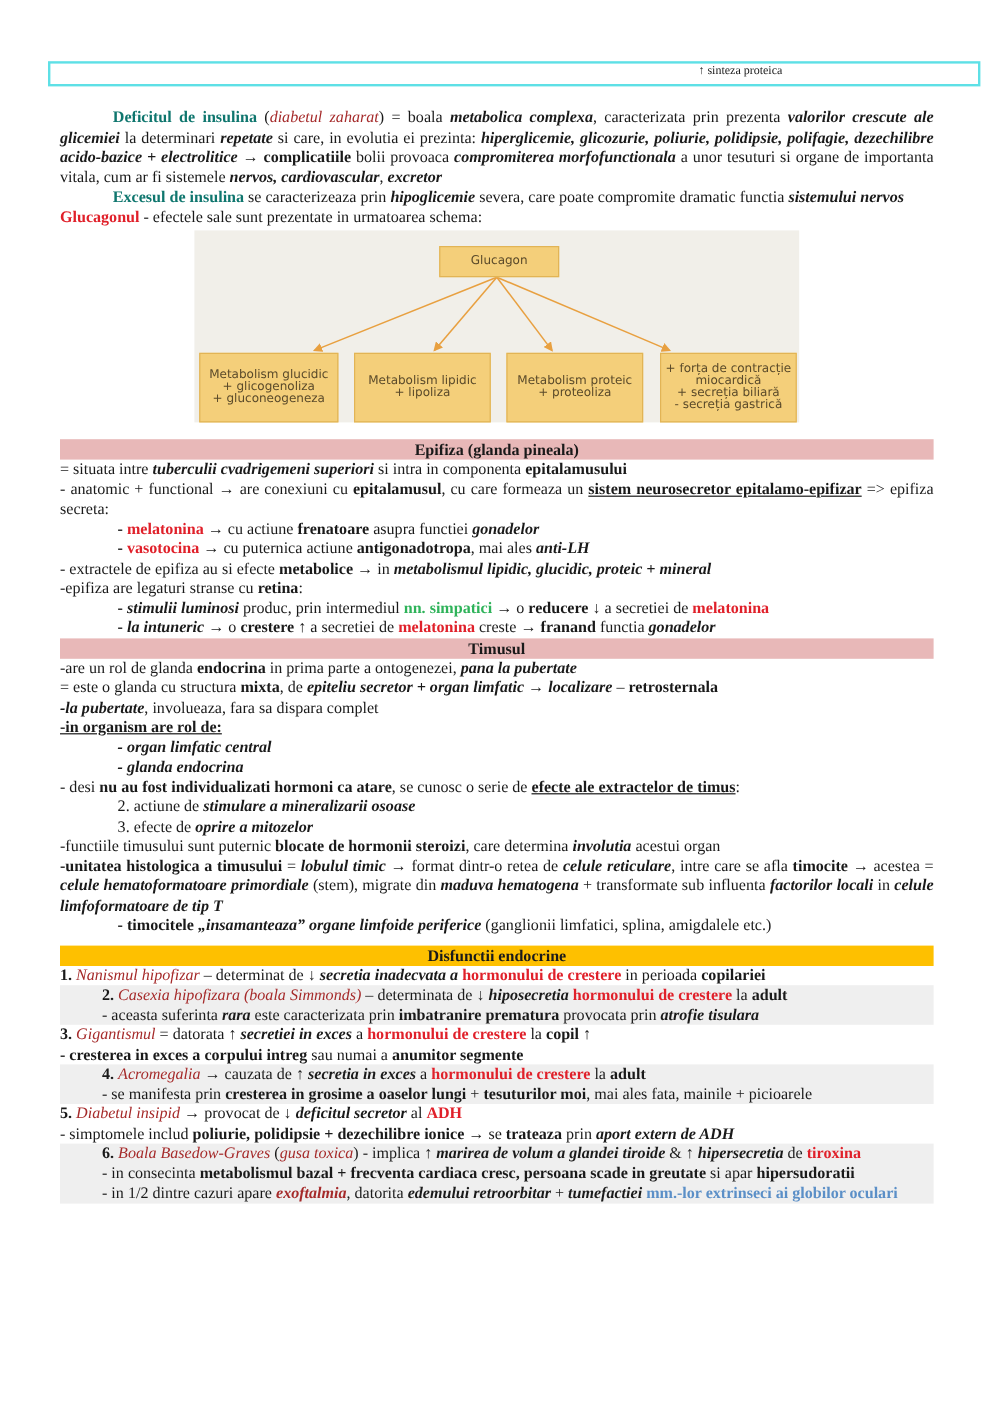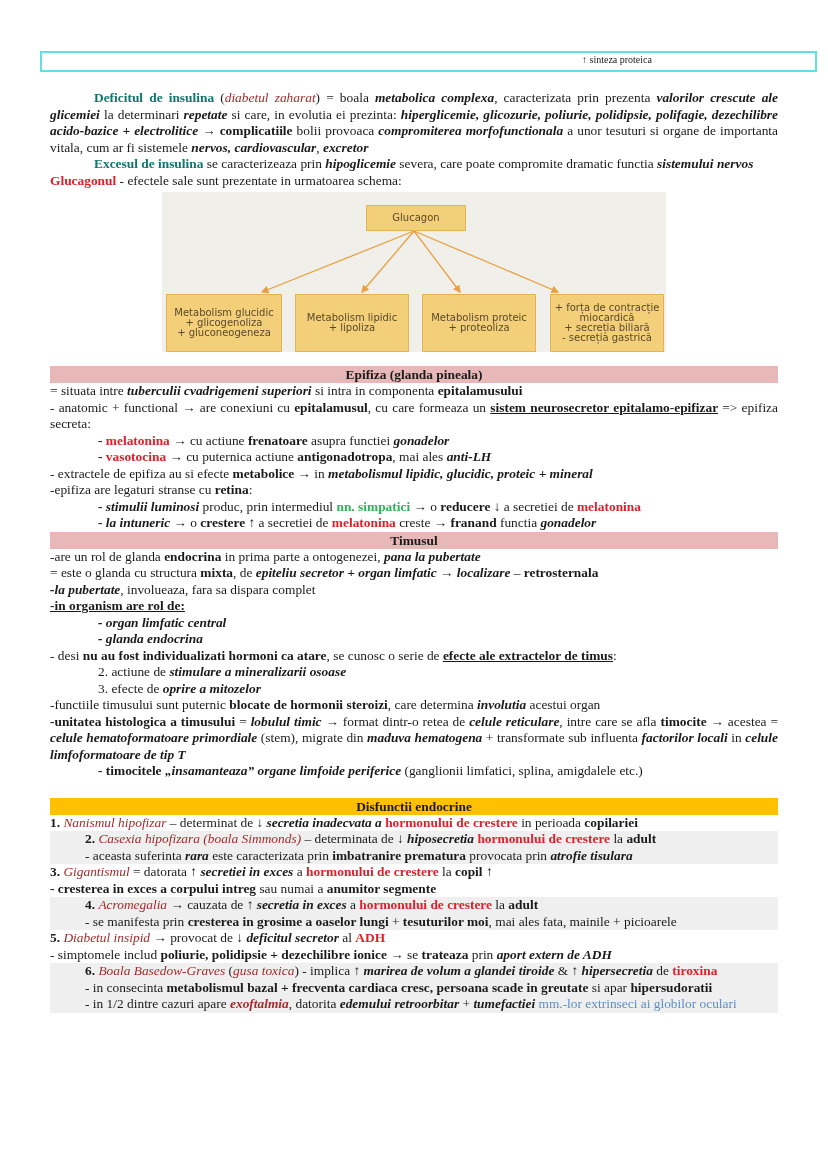--- a/index.html
+++ b/index.html
@@ -7,21 +7,21 @@
          font-family: "Liberation Serif", "DejaVu Serif", serif; font-size: 13.4px; color: #1a1a1a; }
   .page { position: absolute; left: 50px; top: 0; width: 728px; }
   .topbox { position: absolute; left: 40px; top: 51px; width: 773px; height: 17px;
             border: 2px solid #5ee0e6; box-sizing: content-box; }
   .topbox span { position: absolute; left: 540px; top: 1px; font-size: 10px; }
   p { margin: 0; line-height: 16.5px; text-align: justify; }
   .blue { color: #0f766e; font-weight: bold; margin-left: 44px; }
   .red { color: #e0202a; font-weight: bold; }
   .dred { color: #a52a2a; font-style: italic; }
   .green { color: #2fb35a; font-weight: bold; }
-  .lblue { color: #5b8fc7; font-weight: normal; }
+  .lblue { color: #5b8fc7; font-weight: bold; }
   .bi { font-weight: bold; font-style: italic; }
   .b { font-weight: bold; }
   .u { text-decoration: underline; }
   .ind { padding-left: 48px; }
   .diagram { position: relative; margin: 3px 0 0 112px; width: 504px; height: 160px;
              background: #f1efe9; }
   .dbox { position: absolute; background: #f4cf7a; border: 1px solid #e2b455;
           font-family: "DejaVu Sans", sans-serif; font-size: 10px; color: #5a4a2a;
           text-align: center; display: flex; align-items: center; justify-content: center; line-height: 10px; }
   .dbox div { white-space: pre-line; }
@@ -103,21 +103,21 @@
   <p><span class="b u">-in organism are rol de:</span></p>
   <p class="ind bi">- organ limfatic central</p>
   <p class="ind bi">- glanda endocrina</p>
   <p><span>- desi </span><span class="b">nu au fost individualizati hormoni ca atare</span><span>, se cunosc o serie de </span><span class="b u">efecte ale extractelor de timus</span><span>:</span></p>
   <p class="ind"><span>2. actiune de </span><span class="bi">stimulare a mineralizarii osoase</span></p>
   <p class="ind"><span>3. efecte de </span><span class="bi">oprire a mitozelor</span></p>
   <p><span>-functiile timusului sunt puternic </span><span class="b">blocate de hormonii steroizi</span><span>, care determina </span><span class="bi">involutia</span><span> acestui organ</span></p>
   <p><span class="b">-unitatea histologica a timusului</span><span> = </span><span class="bi">lobulul timic</span><span> → format dintr-o retea de </span><span class="bi">celule reticulare</span><span>, intre care se afla </span><span class="b">timocite</span><span> → acestea = </span><span class="bi">celule hematoformatoare primordiale</span><span> (stem), migrate din </span><span class="bi">maduva hematogena</span><span> + transformate sub influenta </span><span class="bi">factorilor locali</span><span> in </span><span class="bi">celule limfoformatoare de tip T</span></p>
   <p class="ind"><span class="b">- timocitele </span><span class="bi">„insamanteaza” organe limfoide periferice</span><span> (ganglionii limfatici, splina, amigdalele etc.)</span></p>
 
-  <div class="bar-gold" style="margin-top:18px;">Disfunctii endocrine</div>
+  <div class="bar-gold" style="margin-top:8px;">Disfunctii endocrine</div>
 
   <div>
     <p><span class="b">1. </span><span class="dred">Nanismul hipofizar</span><span> – determinat de ↓ </span><span class="bi">secretia inadecvata a </span><span class="red">hormonului de crestere</span><span> in perioada </span><span class="b">copilariei</span></p>
   </div>
   <div class="shade">
     <p><span class="b">2. </span><span class="dred">Casexia hipofizara (boala Simmonds)</span><span> – determinata de ↓ </span><span class="bi">hiposecretia</span><span> </span><span class="red">hormonului de crestere</span><span> la </span><span class="b">adult</span></p>
     <p><span>- aceasta suferinta </span><span class="bi">rara</span><span> este caracterizata prin </span><span class="b">imbatranire prematura</span><span> provocata prin </span><span class="bi">atrofie tisulara</span></p>
   </div>
   <div>
     <p><span class="b">3. </span><span class="dred">Gigantismul</span><span> = datorata ↑ </span><span class="bi">secretiei in exces</span><span> a </span><span class="red">hormonului de crestere</span><span> la </span><span class="b">copil</span><span> ↑</span></p>

